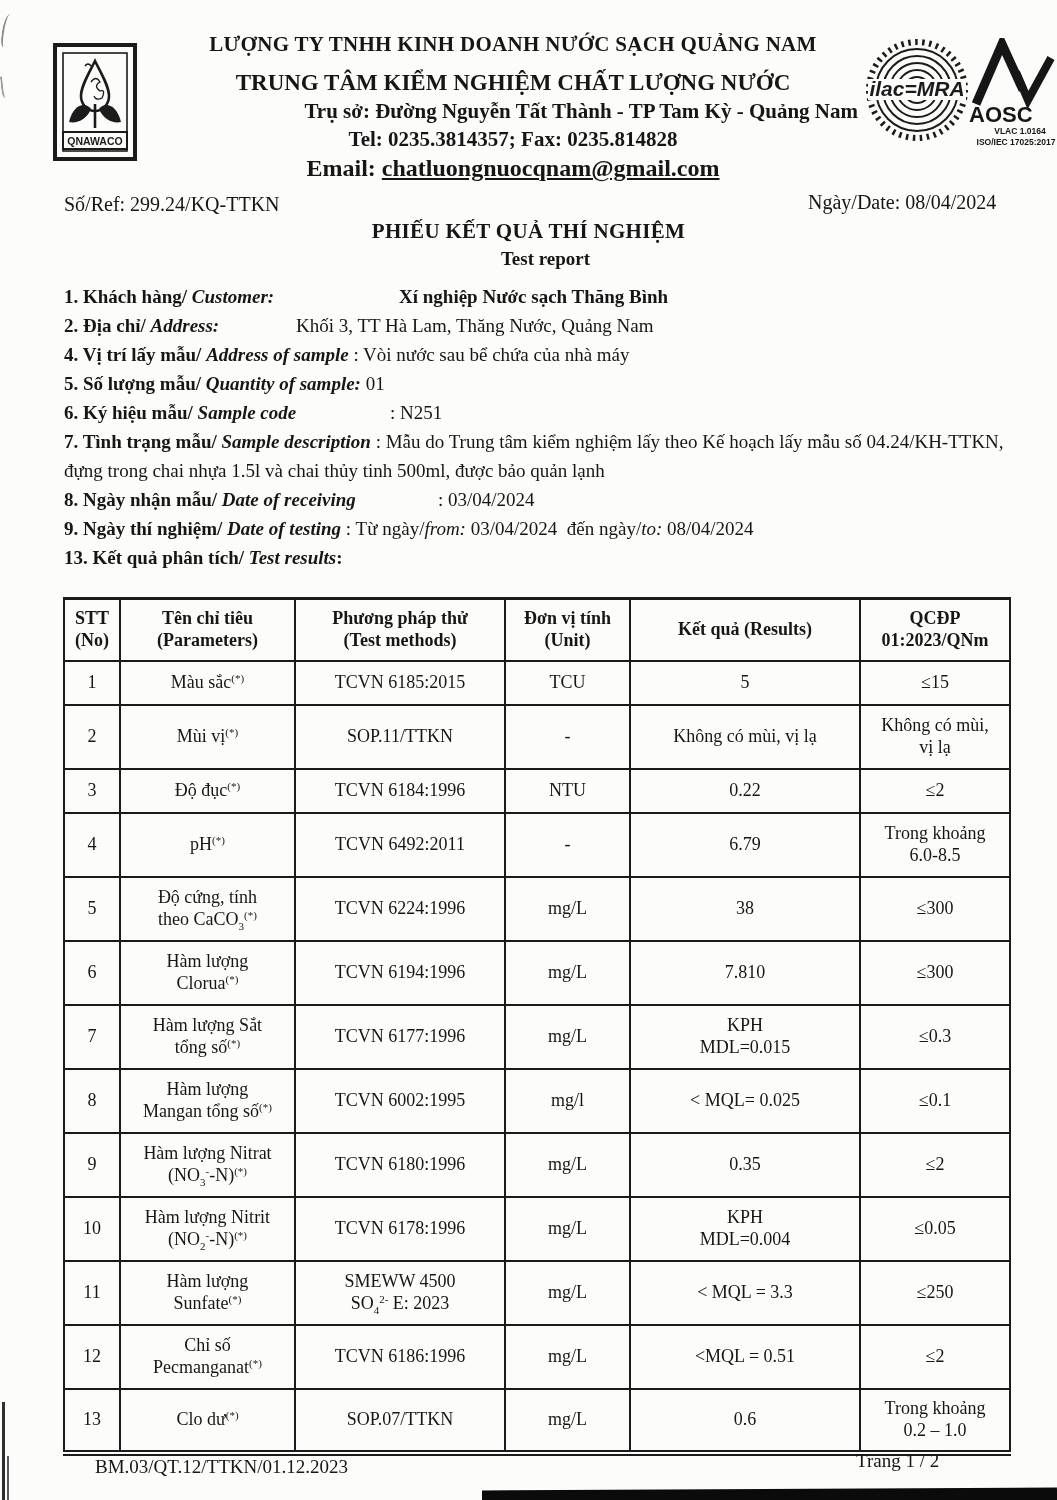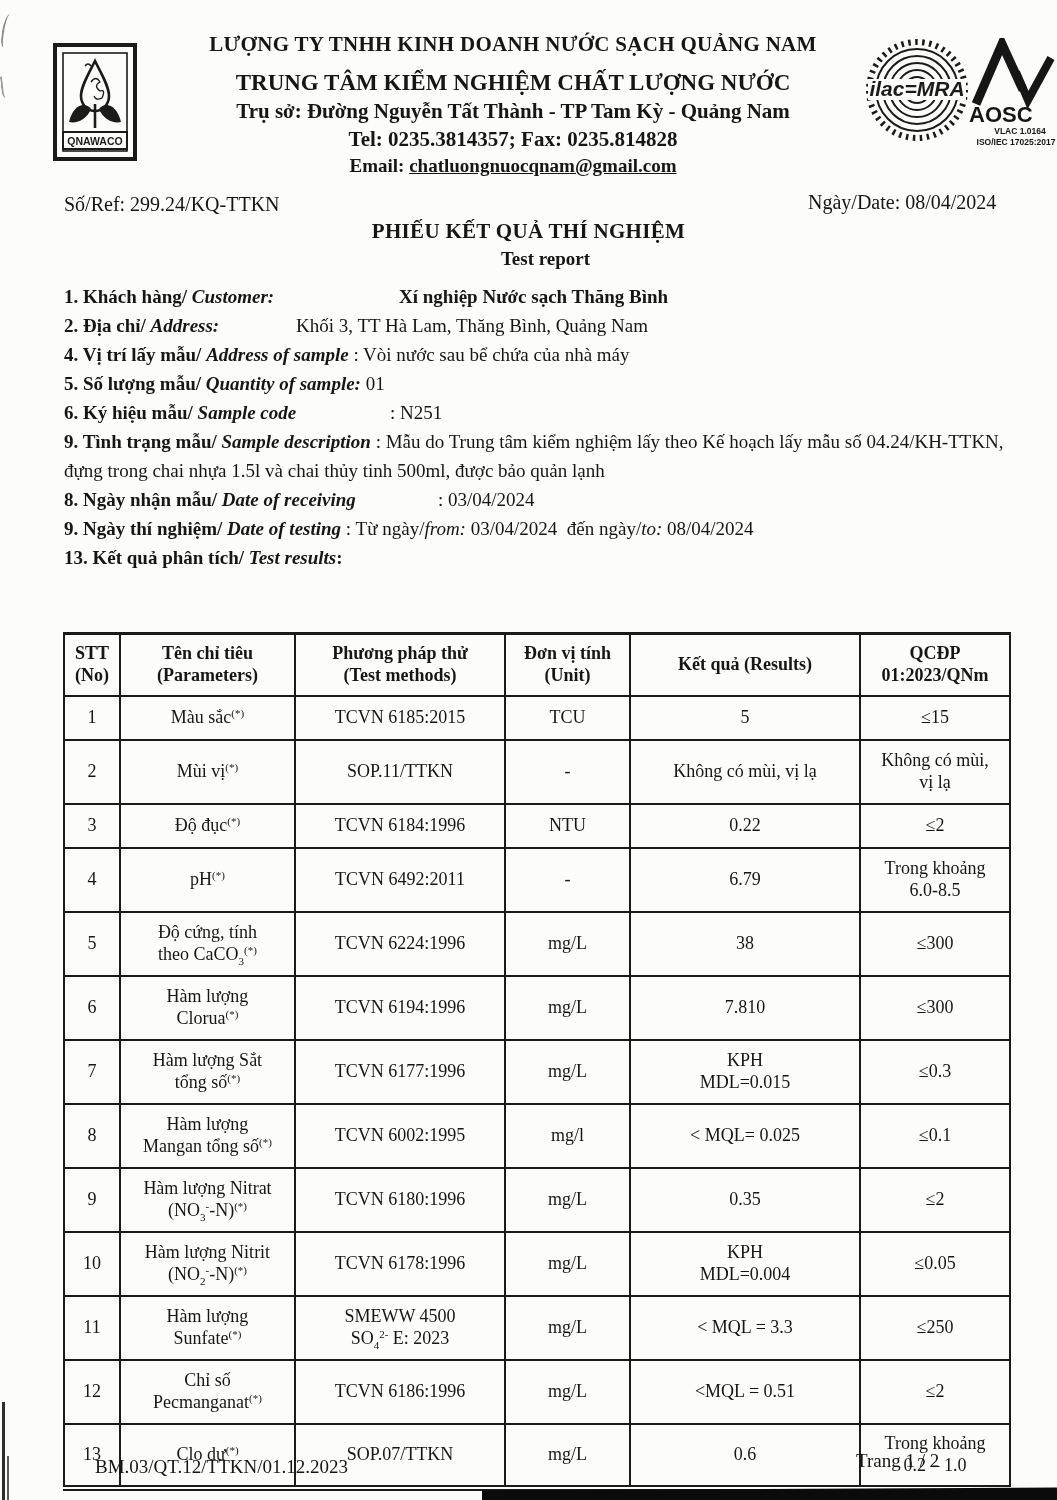--- a/index.html
+++ b/index.html
@@ -6,23 +6,23 @@
   .page{
     position:relative;width:1057px;height:1500px;margin:0 auto;
     background:#fcfcfa;color:#161616;overflow:hidden;
     font-family:"Liberation Serif", serif;
   }
   
   .hdr-text{position:absolute;left:168px;top:32px;width:690px;text-align:center;}
   .hl{font-weight:bold;white-space:nowrap;}
   .hl1{font-size:21px;letter-spacing:.3px;}
   .hl2{font-size:23px;margin-top:13px;}
-  .hl3{font-size:21px;margin-top:3px;}
+  .hl3{font-size:21px;margin-top:3px;text-align:right;}
   .hl4{font-size:21px;margin-top:3px;}
-  .hl5{font-size:19px;margin-top:3px;}
+  .hl5{font-size:24px;margin-top:3px;}
   .email-link{text-decoration:underline;}
   .logo{position:absolute;}
   .logo-qnawaco{left:52px;top:42px;}
   .logo-ilac{left:862px;top:36px;}
   .logo-aosc{left:968px;top:38px;}
   
   .ref{position:absolute;left:64px;top:193px;font-size:20px;}
   .date{position:absolute;left:808px;top:191px;font-size:20px;}
   
   .title{position:absolute;left:0;top:219px;width:1057px;text-align:center;font-size:21px;font-weight:bold;letter-spacing:.3px;}
@@ -33,21 +33,21 @@
   .b{font-weight:bold;}
   .bi{font-weight:bold;font-style:italic;}
   .it{font-style:italic;}
   .vabs{position:absolute;top:0;white-space:nowrap;}
   .v1{left:335px;font-weight:bold;}
   .v2{left:232px;}
   .v3{left:334px;}
   .v6{left:326px;}
   .v8{left:374px;}
   
-  table.results{position:absolute;left:63px;top:632px;border-collapse:collapse;table-layout:fixed;}
+  table.results{position:absolute;left:63px;top:597px;border-collapse:collapse;table-layout:fixed;}
   .results th,.results td{
     border:2px solid #1b1b1b;text-align:center;vertical-align:middle;
     font-size:18px;line-height:1.22;padding:2px 4px;overflow:hidden;
   }
   .results thead tr{height:62px;}
   .results thead th{font-weight:bold;border-top-width:3px;}
   .results tbody tr:last-child td{border-bottom:6px double #1b1b1b;}
   tr.row-s{height:44px;}
   tr.row-d{height:64px;}
   .results sup{font-size:11px;line-height:0;position:relative;top:1px;}
@@ -115,34 +115,34 @@
   <div class="title">PHIẾU KẾT QUẢ THÍ NGHIỆM</div>
   <div class="subtitle">Test report</div>
 
   <div class="info">
     <div class="item">
       <span class="b">1. Khách hàng/ </span><span class="bi">Customer:</span>
       <span class="vabs v1">Xí nghiệp Nước sạch Thăng Bình</span>
     </div>
     <div class="item">
       <span class="b">2. Địa chỉ/ </span><span class="bi">Address:</span>
-      <span class="vabs v2">Khối 3, TT Hà Lam, Thăng Bình, Quảng Nam</span>
+      <span class="vabs v2">Khối 3, TT Hà Lam, Thăng Nước, Quảng Nam</span>
     </div>
     <div class="item">
       <span class="b">4. Vị trí lấy mẫu/ </span><span class="bi">Address of sample</span><span> : Vòi nước sau bể chứa của nhà máy</span>
     </div>
     <div class="item">
       <span class="b">5. Số lượng mẫu/ </span><span class="bi">Quantity of sample:</span><span> 01</span>
     </div>
     <div class="item">
       <span class="b">6. Ký hiệu mẫu/ </span><span class="bi">Sample code</span>
       <span class="vabs v6">: N251</span>
     </div>
     <div class="item">
-      <span class="b">9. Tình trạng mẫu/ </span><span class="bi">Sample description</span><span>  : Mẫu do Trung tâm kiểm nghiệm lấy theo Kế hoạch lấy mẫu số 04.24/KH-TTKN, đựng trong chai nhựa 1.5l và chai thủy tinh 500ml, được bảo quản lạnh</span>
+      <span class="b">7. Tình trạng mẫu/ </span><span class="bi">Sample description</span><span>  : Mẫu do Trung tâm kiểm nghiệm lấy theo Kế hoạch lấy mẫu số 04.24/KH-TTKN, đựng trong chai nhựa 1.5l và chai thủy tinh 500ml, được bảo quản lạnh</span>
     </div>
     <div class="item">
       <span class="b">8. Ngày nhận mẫu/ </span><span class="bi">Date of receiving</span>
       <span class="vabs v8">: 03/04/2024</span>
     </div>
     <div class="item">
       <span class="b">9. Ngày thí nghiệm/ </span><span class="bi">Date of testing</span><span><span> : Từ ngày/</span><span class="it">from:</span><span> 03/04/2024 &nbsp;đến ngày/</span><span class="it">to:</span><span> 08/04/2024</span></span>
     </div>
     <div class="item">
       <span class="b">13. Kết quả phân tích/ </span><span class="bi">Test results</span><span class="b">:</span>

